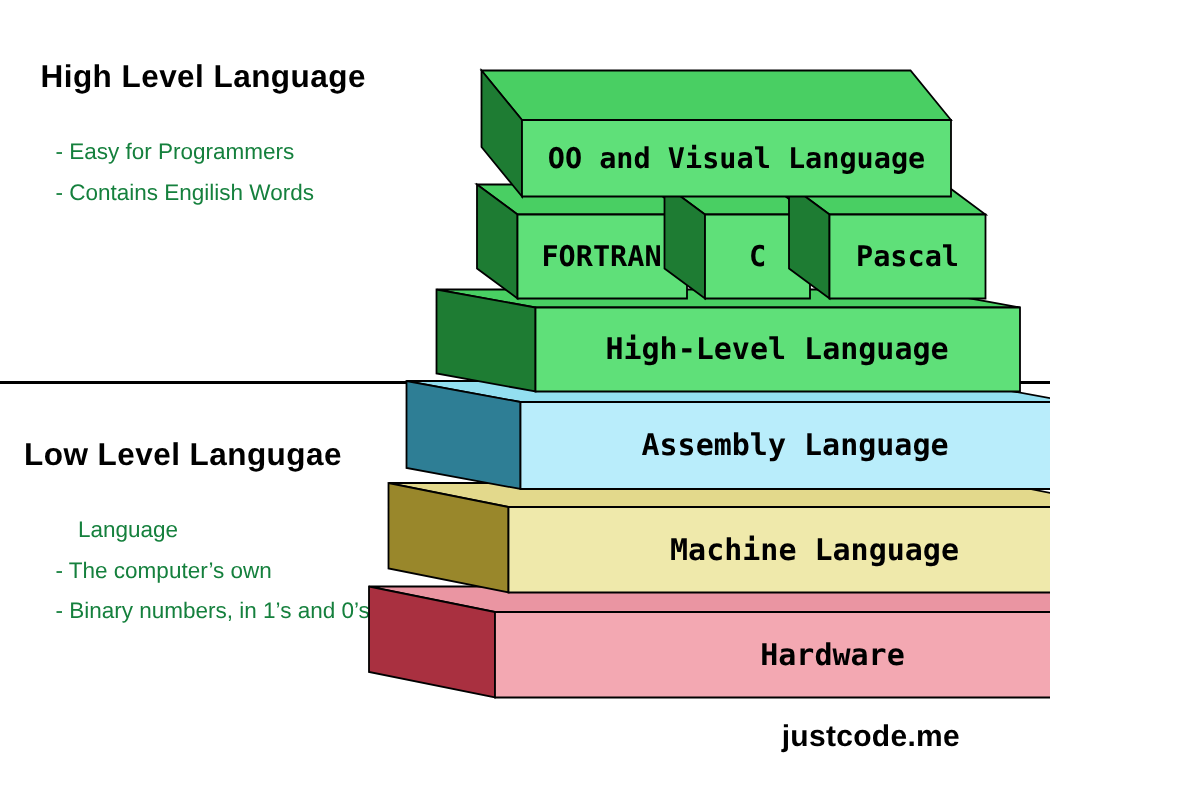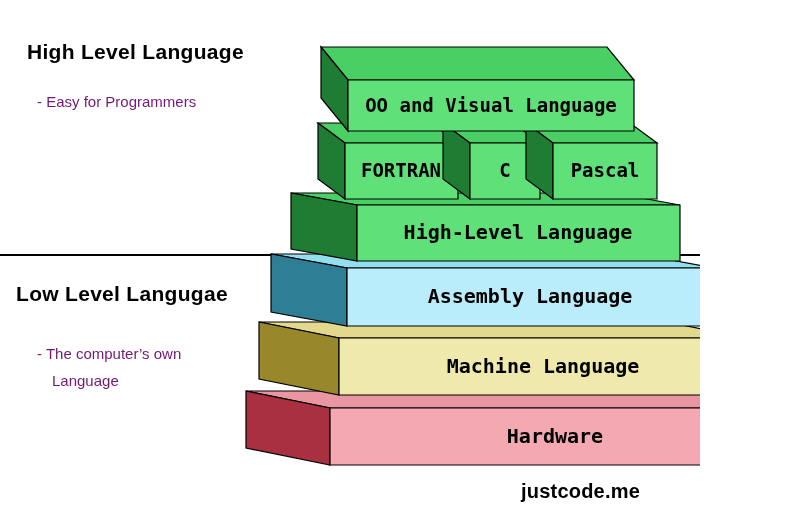--- a/index.html
+++ b/index.html
@@ -26,26 +26,26 @@
     top: 0;
   }
   .panel-title {
     position: absolute;
     font-size: 21px;
     font-weight: bold;
     letter-spacing: 0.3px;
     white-space: nowrap;
   }
   #high-title { left: 27px; top: 40px; }
-  #low-title  { left: 16px; top: 282px; text-align: right; }
+  #low-title  { left: 16px; top: 292px; text-align: right; }
   .bullets {
     position: absolute;
     font-size: 15px;
     line-height: 1.8;
-    color: #701a75;
+    color: #15803d;
     white-space: nowrap;
   }
   #high-bullets { left: 37px; top: 88px; }
   #low-bullets  { left: 37px; top: 340px; }
   .bullet-line { display: block; }
   .bullet-line.indent { padding-left: 15px; }
   .watermark {
     position: absolute;
     right: 60px;
     top: 480px;
@@ -66,26 +66,28 @@
 </head>
 <body>
 
 <div class="stage">
 
   <div class="divider"></div>
 
   <div class="panel-title" id="high-title">High Level Language</div>
   <div class="bullets" id="high-bullets">
     <span class="bullet-line">- Easy for Programmers</span>
+    <span class="bullet-line">- Contains Engilish Words</span>
   </div>
 
   <div class="panel-title" id="low-title">Low Level Langugae</div>
   <div class="bullets" id="low-bullets">
+    <span class="bullet-line indent">Language</span>
     <span class="bullet-line">- The computer’s own</span>
-    <span class="bullet-line indent">Language</span>
+    <span class="bullet-line">- Binary numbers, in 1’s and 0’s</span>
   </div>
 
   <svg class="pyramid-svg" width="800" height="529" viewBox="0 0 800 529">
 
     <g>
       <polygon points="330,408 779,408 695,391 246,391" fill="#ea95a2"></polygon>
       <polygon points="330,408 330,465 246,448 246,391" fill="#a93040"></polygon>
       <polygon points="330,408 779,408 779,465 330,465" fill="#f3a8b2"></polygon>
       <text class="block-label label-lg" x="555" y="443">Hardware</text>
     </g>

